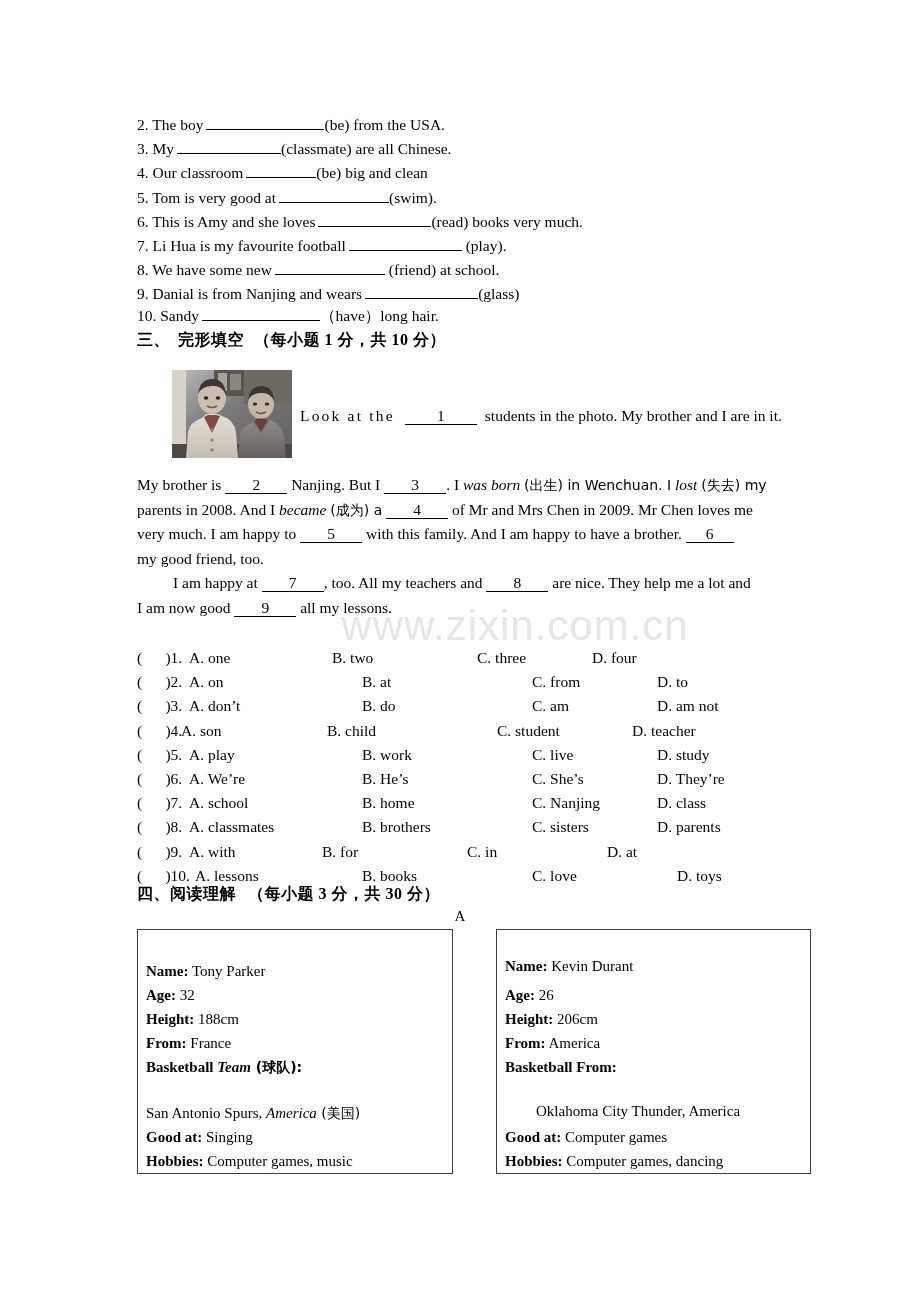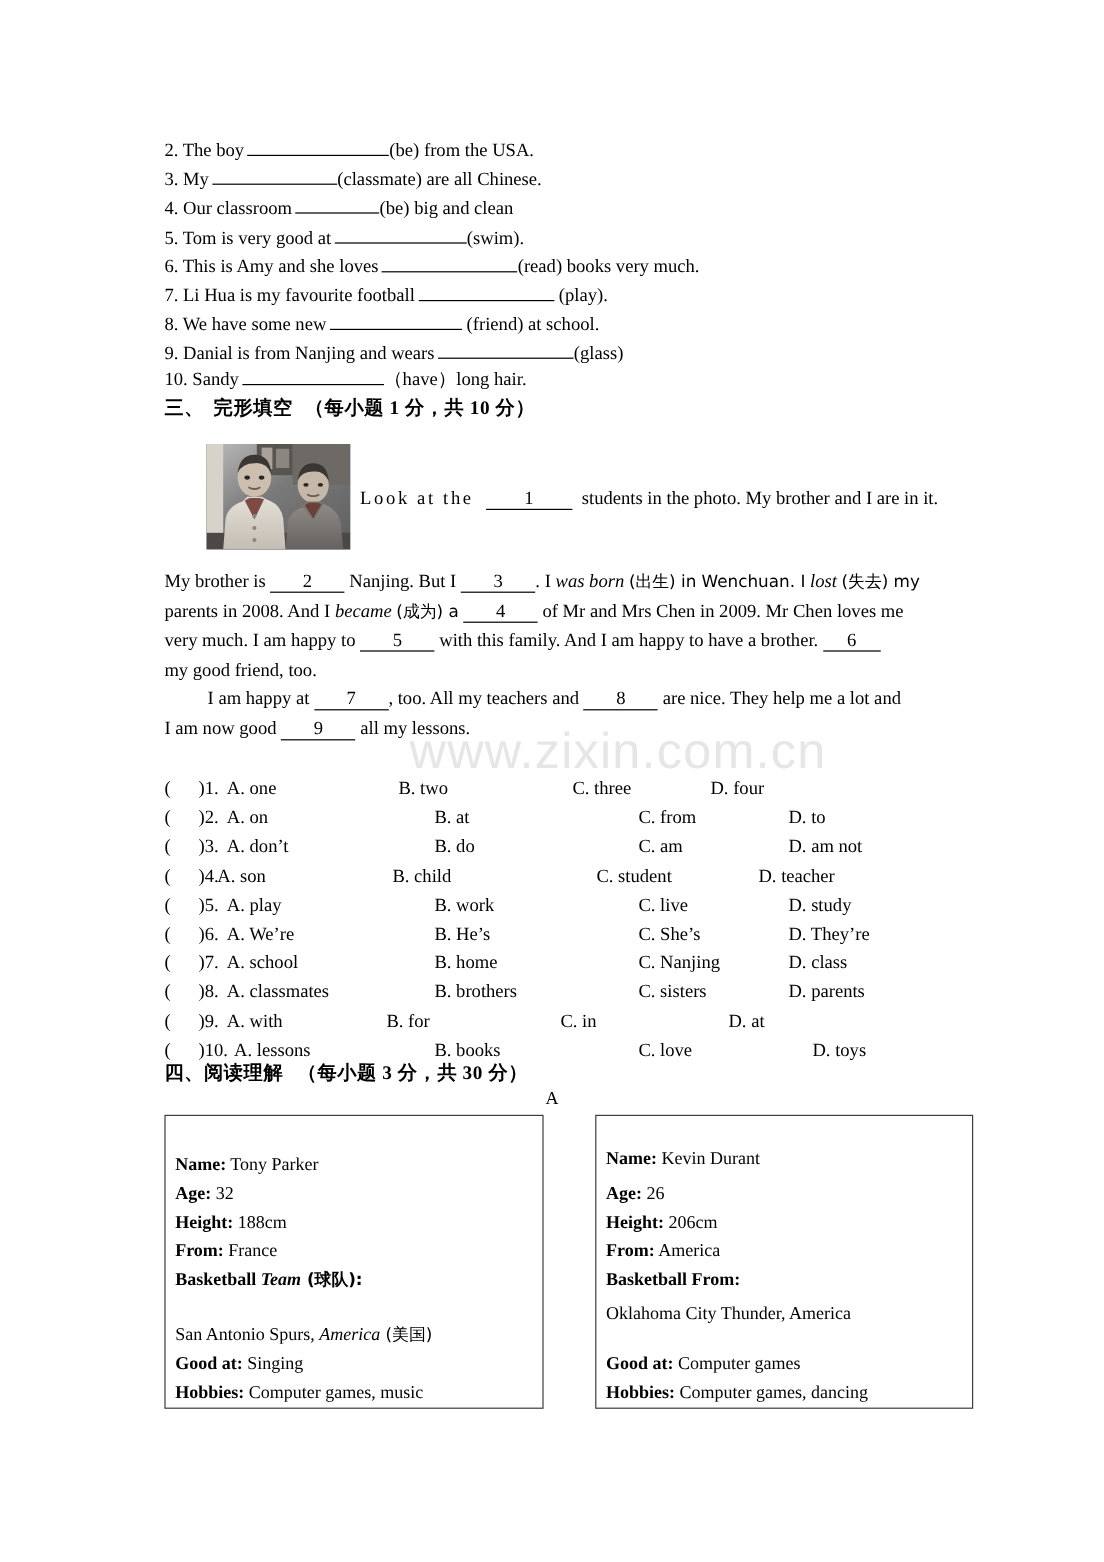--- a/index.html
+++ b/index.html
@@ -412,21 +412,21 @@
       </div>
       <div class="card-line" style="top:79px;">
         <span class="bd">Height:</span>
         <span>206cm</span>
       </div>
       <div class="card-line" style="top:103px;">
         <span class="bd">From:</span>
         <span>America</span>
       </div>
       <div class="card-line bd" style="top:127px;">Basketball From:</div>
-      <div class="card-line" style="top:155px;">Oklahoma City Thunder, America</div>
+      <div class="card-line" style="top:171px;margin-left:31px;">Oklahoma City Thunder, America</div>
       <div class="card-line" style="top:197px;">
         <span class="bd">Good at:</span>
         <span>Computer games</span>
       </div>
       <div class="card-line" style="top:221px;">
         <span class="bd">Hobbies:</span>
         <span>Computer games, dancing</span>
       </div>
     </div>
 

